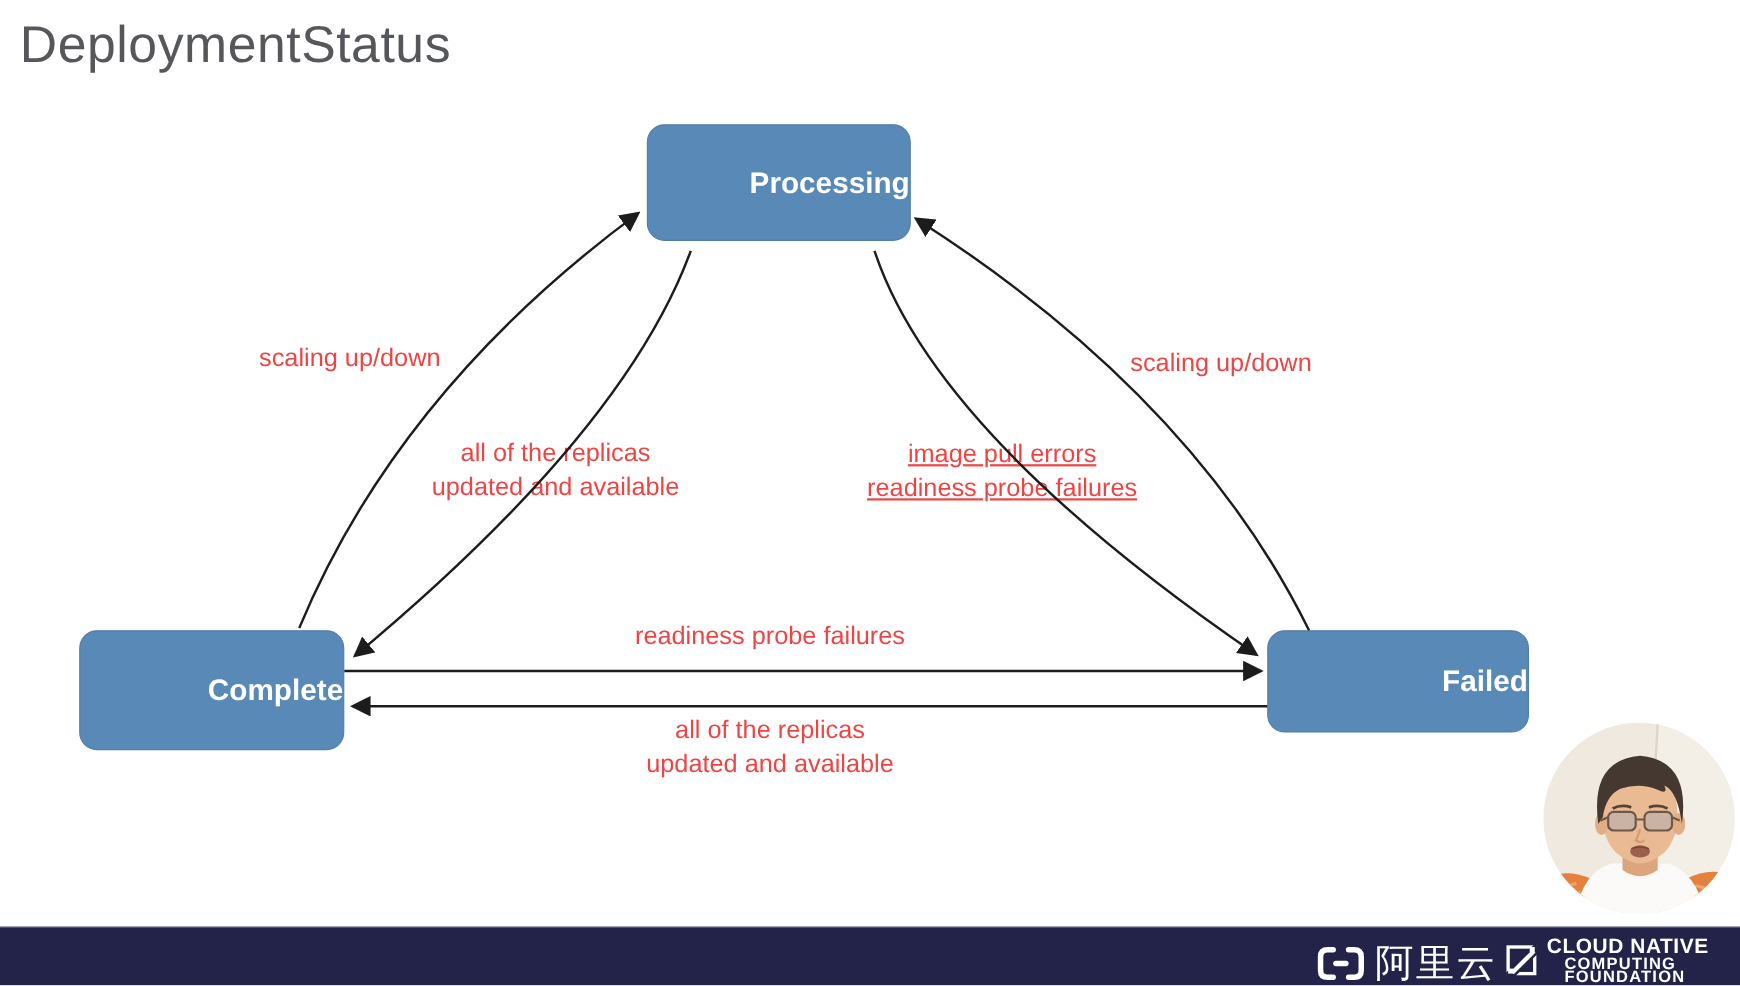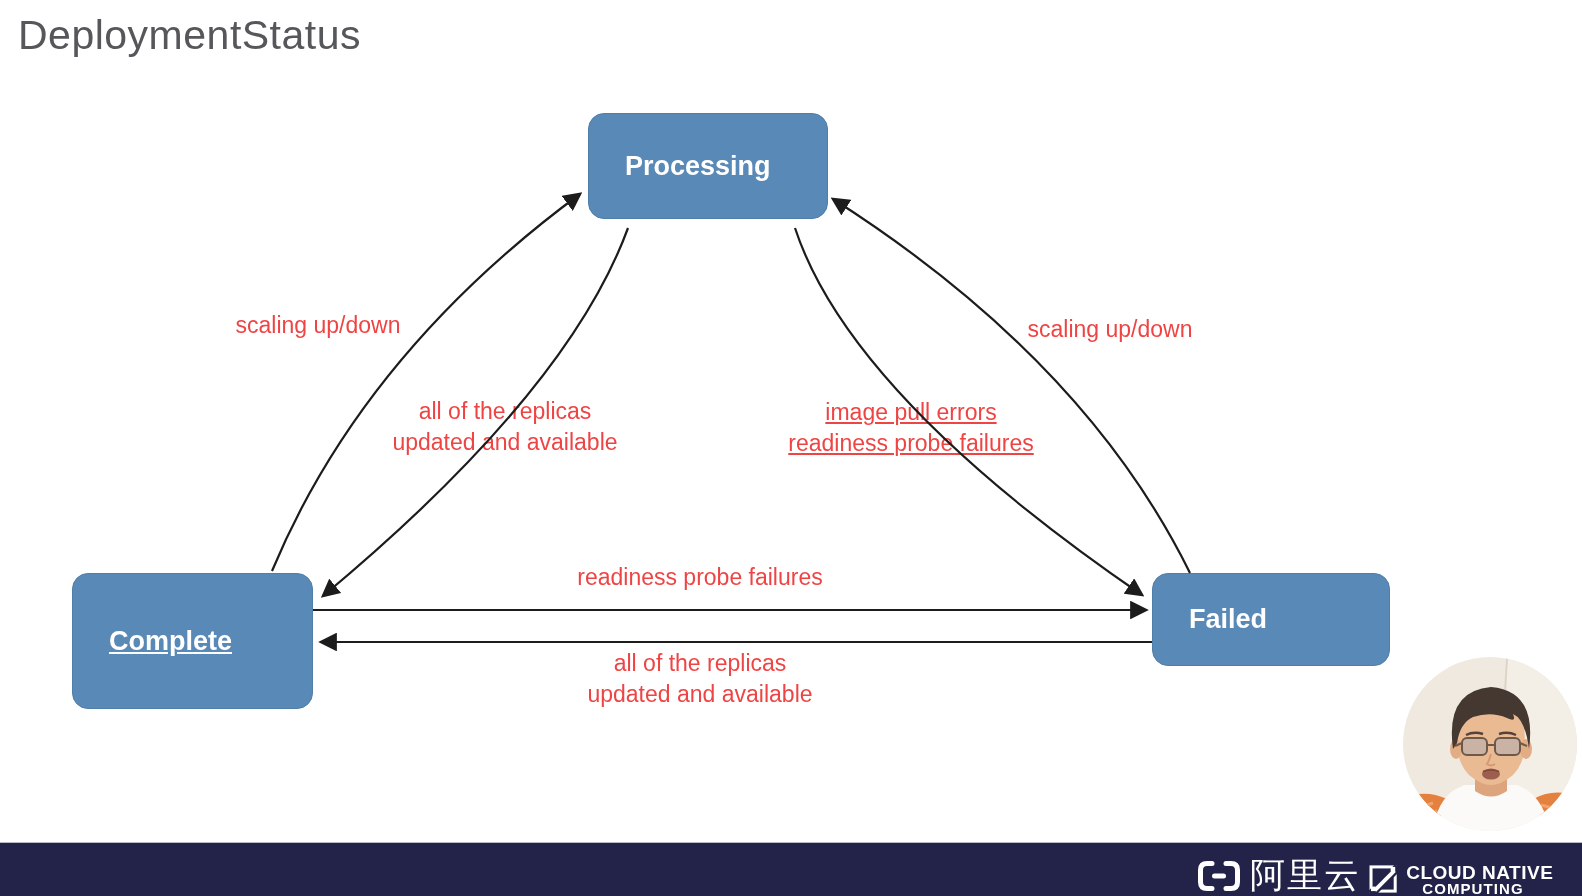--- a/index.html
+++ b/index.html
@@ -9,43 +9,43 @@
     position: relative;
     width: 1582px;
     height: 896px;
     background: #ffffff;
     overflow: hidden;
   }
   .page-title {
     position: absolute;
     left: 18px;
     top: 12px;
-    font-size: 41px;
+    font-size: 47px;
     font-weight: 400;
     color: #55575b;
     letter-spacing: 0.5px;
     z-index: 1;
   }
   
   .state-box {
     position: absolute;
     background: #5989b6;
     border: 1px solid #4f7ea9;
     border-radius: 16px;
     display: flex;
     align-items: center;
-    justify-content: flex-start;
+    justify-content: flex-end;
     color: #ffffff;
     font-size: 27px;
     font-weight: 700;
     z-index: 2;
     padding-left: 36px;
   }
   .state-processing { left: 588px; top: 113px; width: 240px; height: 106px; }
-  .state-complete   { left: 72px;  top: 573px; width: 241px; height: 136px; text-decoration: underline; }
+  .state-complete   { left: 72px;  top: 573px; width: 241px; height: 109px; }
   .state-failed     { left: 1152px; top: 573px; width: 238px; height: 93px; }
   
   .edge-label {
     position: absolute;
     width: 340px;
     text-align: center;
     font-size: 23px;
     line-height: 31px;
     color: #ef4444;
     z-index: 1;
@@ -105,21 +105,20 @@
     align-items: center;
     gap: 8px;
   }
   .cncf-text-block { display: flex; flex-direction: column; justify-content: center; }
   .cncf-name {
     color: #ffffff;
     font-size: 19px;
     font-weight: 800;
     letter-spacing: 0.5px;
     line-height: 21px;
-    margin-top: 12px;
   }
   .cncf-subtitle {
     color: #ffffff;
     font-size: 15px;
     font-weight: 700;
     letter-spacing: 1.1px;
     line-height: 12px;
     margin-left: 16px;
   }
 </style>

